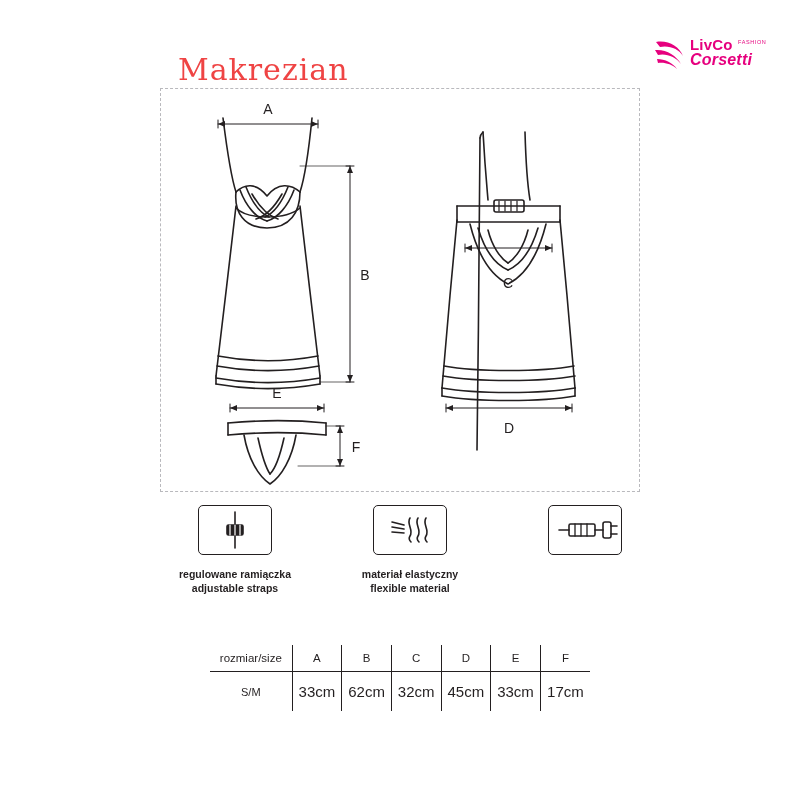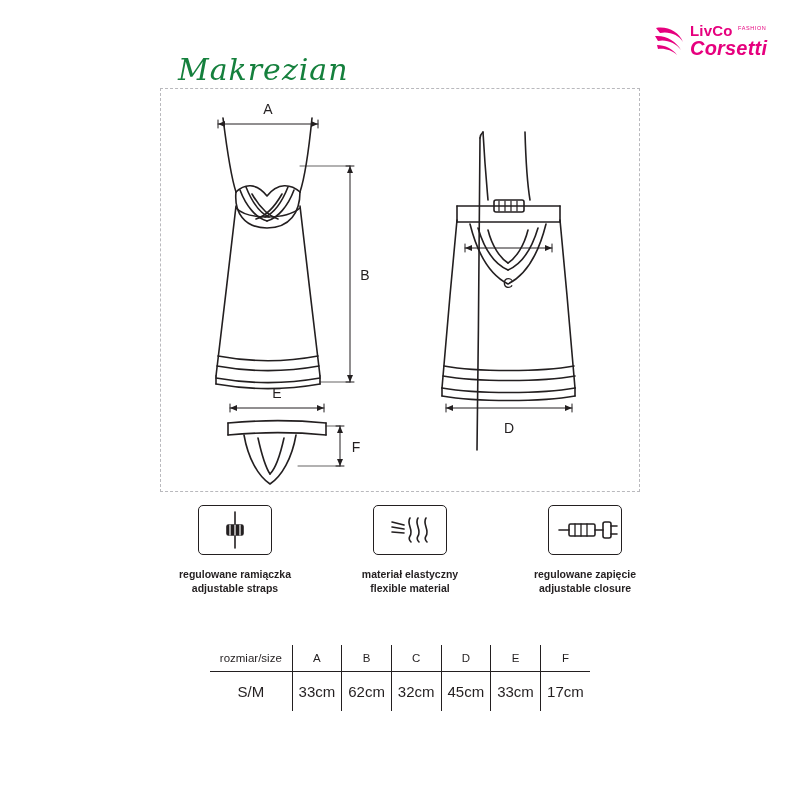--- a/index.html
+++ b/index.html
@@ -12,21 +12,21 @@
     background: #ffffff;
     font-family: "Liberation Sans", sans-serif;
     color: #231f20;
     position: relative;
     overflow: hidden;
   }
 
   
   .brand {
     position: absolute;
-    top: 18px;
+    top: 32px;
     right: 28px;
     width: 120px;
     height: 48px;
     text-align: right;
   }
   .brand-swirl {
     position: absolute;
     left: 0;
     top: 4px;
     width: 36px;
@@ -46,36 +46,35 @@
     left: 86px;
     top: 7px;
     font-size: 5.5px;
     letter-spacing: .6px;
     color: #e6007e;
   }
   .brand-line2 {
     position: absolute;
     left: 38px;
     top: 19px;
-    font-size: 20px;
+    font-size: 16px;
     font-weight: bold;
     font-style: italic;
     color: #e6007e;
     letter-spacing: .2px;
   }
 
   
   .product-title {
     position: absolute;
     left: 178px;
     top: 52px;
     font-family: "DejaVu Serif", serif;
-    font-style: italic;
     font-size: 30px;
-    color: #15803d;
+    color: #ef4444;
     letter-spacing: 1px;
   }
 
   
   .illus-frame {
     position: absolute;
     left: 160px;
     top: 88px;
     width: 480px;
     height: 404px;
@@ -148,21 +147,21 @@
     height: 24px;
     border-top: none;
   }
   table.size-table tr.head td:first-child {
     border-left: none;
   }
   table.size-table tr.head td:last-child {
     border-right: none;
   }
   table.size-table td.label {
-    font-size: 15px;
+    font-size: 11px;
     border-left: none;
   }
   table.size-table td:last-child {
     border-right: none;
   }
   table.size-table tr:last-child td {
     border-bottom: none;
   }
   .col-first { width: 82px; }
   .col-rest { width: 49.6px; }
@@ -337,24 +336,20 @@
       <svg viewBox="0 0 72 48" width="72" height="48">
         <g stroke="#231f20" stroke-width="1.6" fill="none" stroke-linecap="round">
           <path d="M10 24 L20 24"></path>
           <rect x="20" y="18" width="26" height="12" rx="1.5"></rect>
           <path d="M26 18 L26 30 M32 18 L32 30 M38 18 L38 30" stroke-width="1.3"></path>
           <path d="M46 24 L54 24"></path>
           <rect x="54" y="16" width="8" height="16" rx="2"></rect>
           <path d="M62 20 L68 20 M62 28 L68 28"></path>
         </g>
       </svg>
-    </div>
-    <div class="feature-label">
-      <div>regulowane zapięcie</div>
-      <div class="en">adjustable closure</div>
     </div>
   </div>
 </div>
 
 <div class="size-table-wrap">
   <table class="size-table">
     <colgroup>
       <col class="col-first">
       <col class="col-rest">
         <col class="col-rest">

